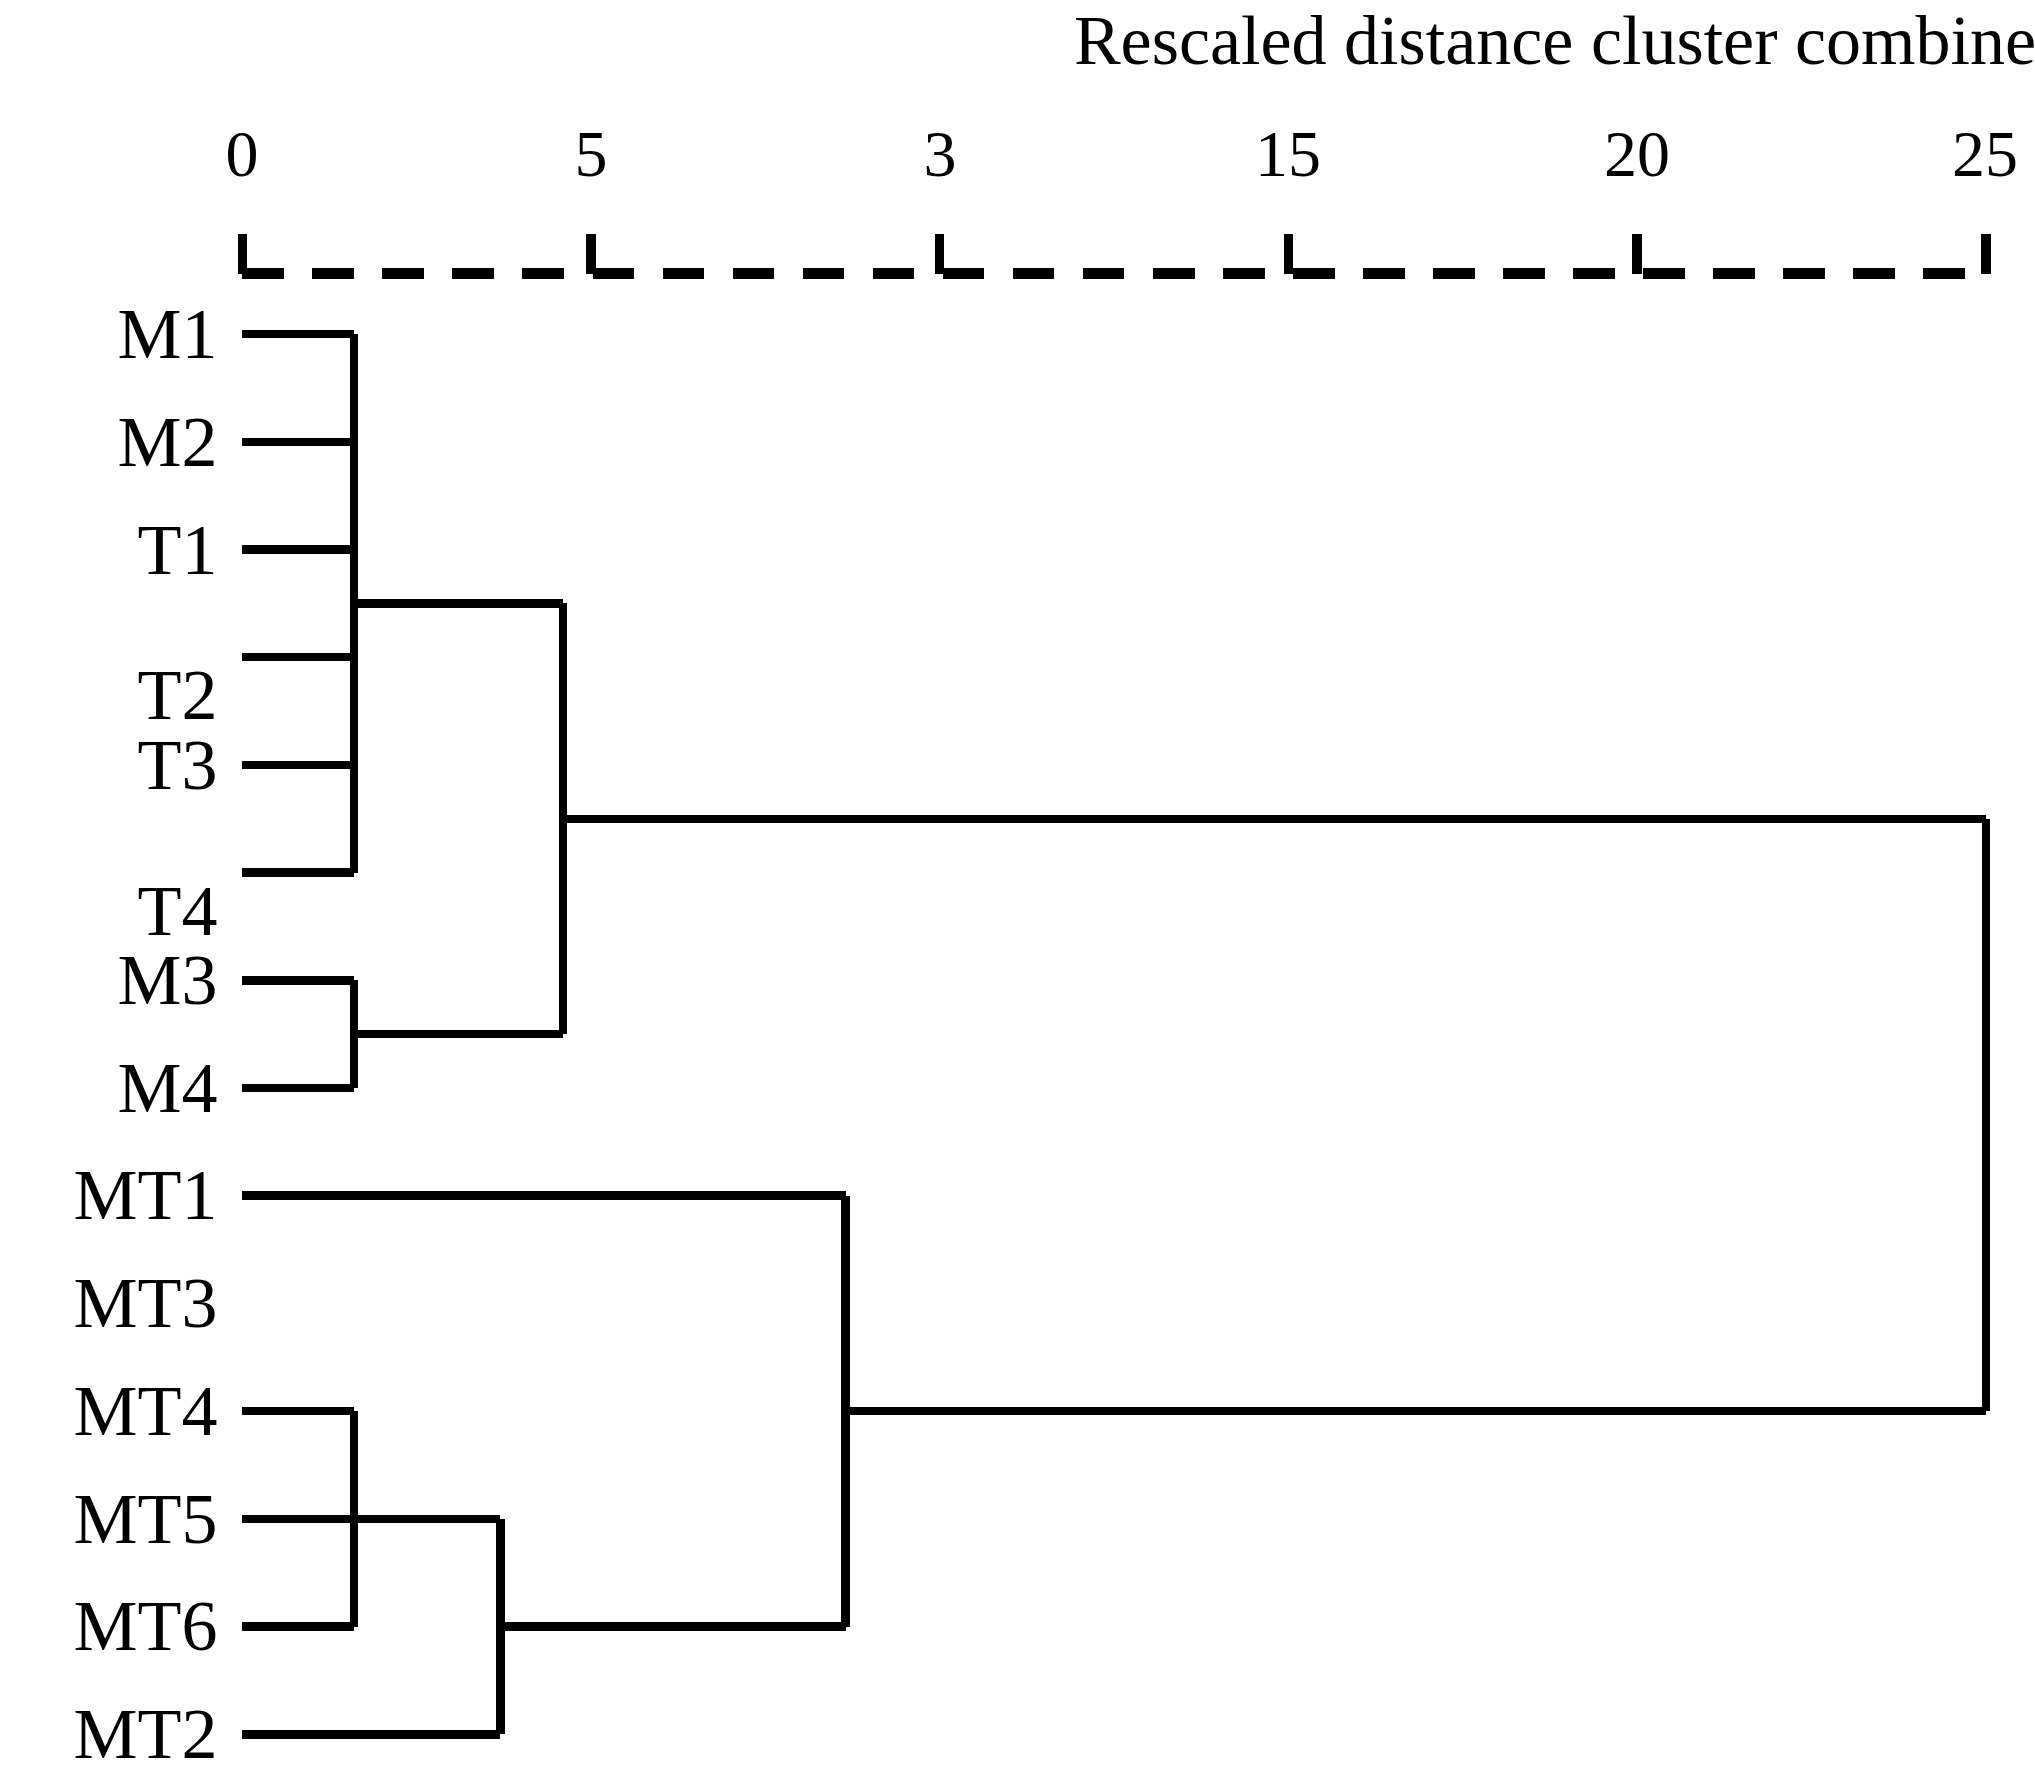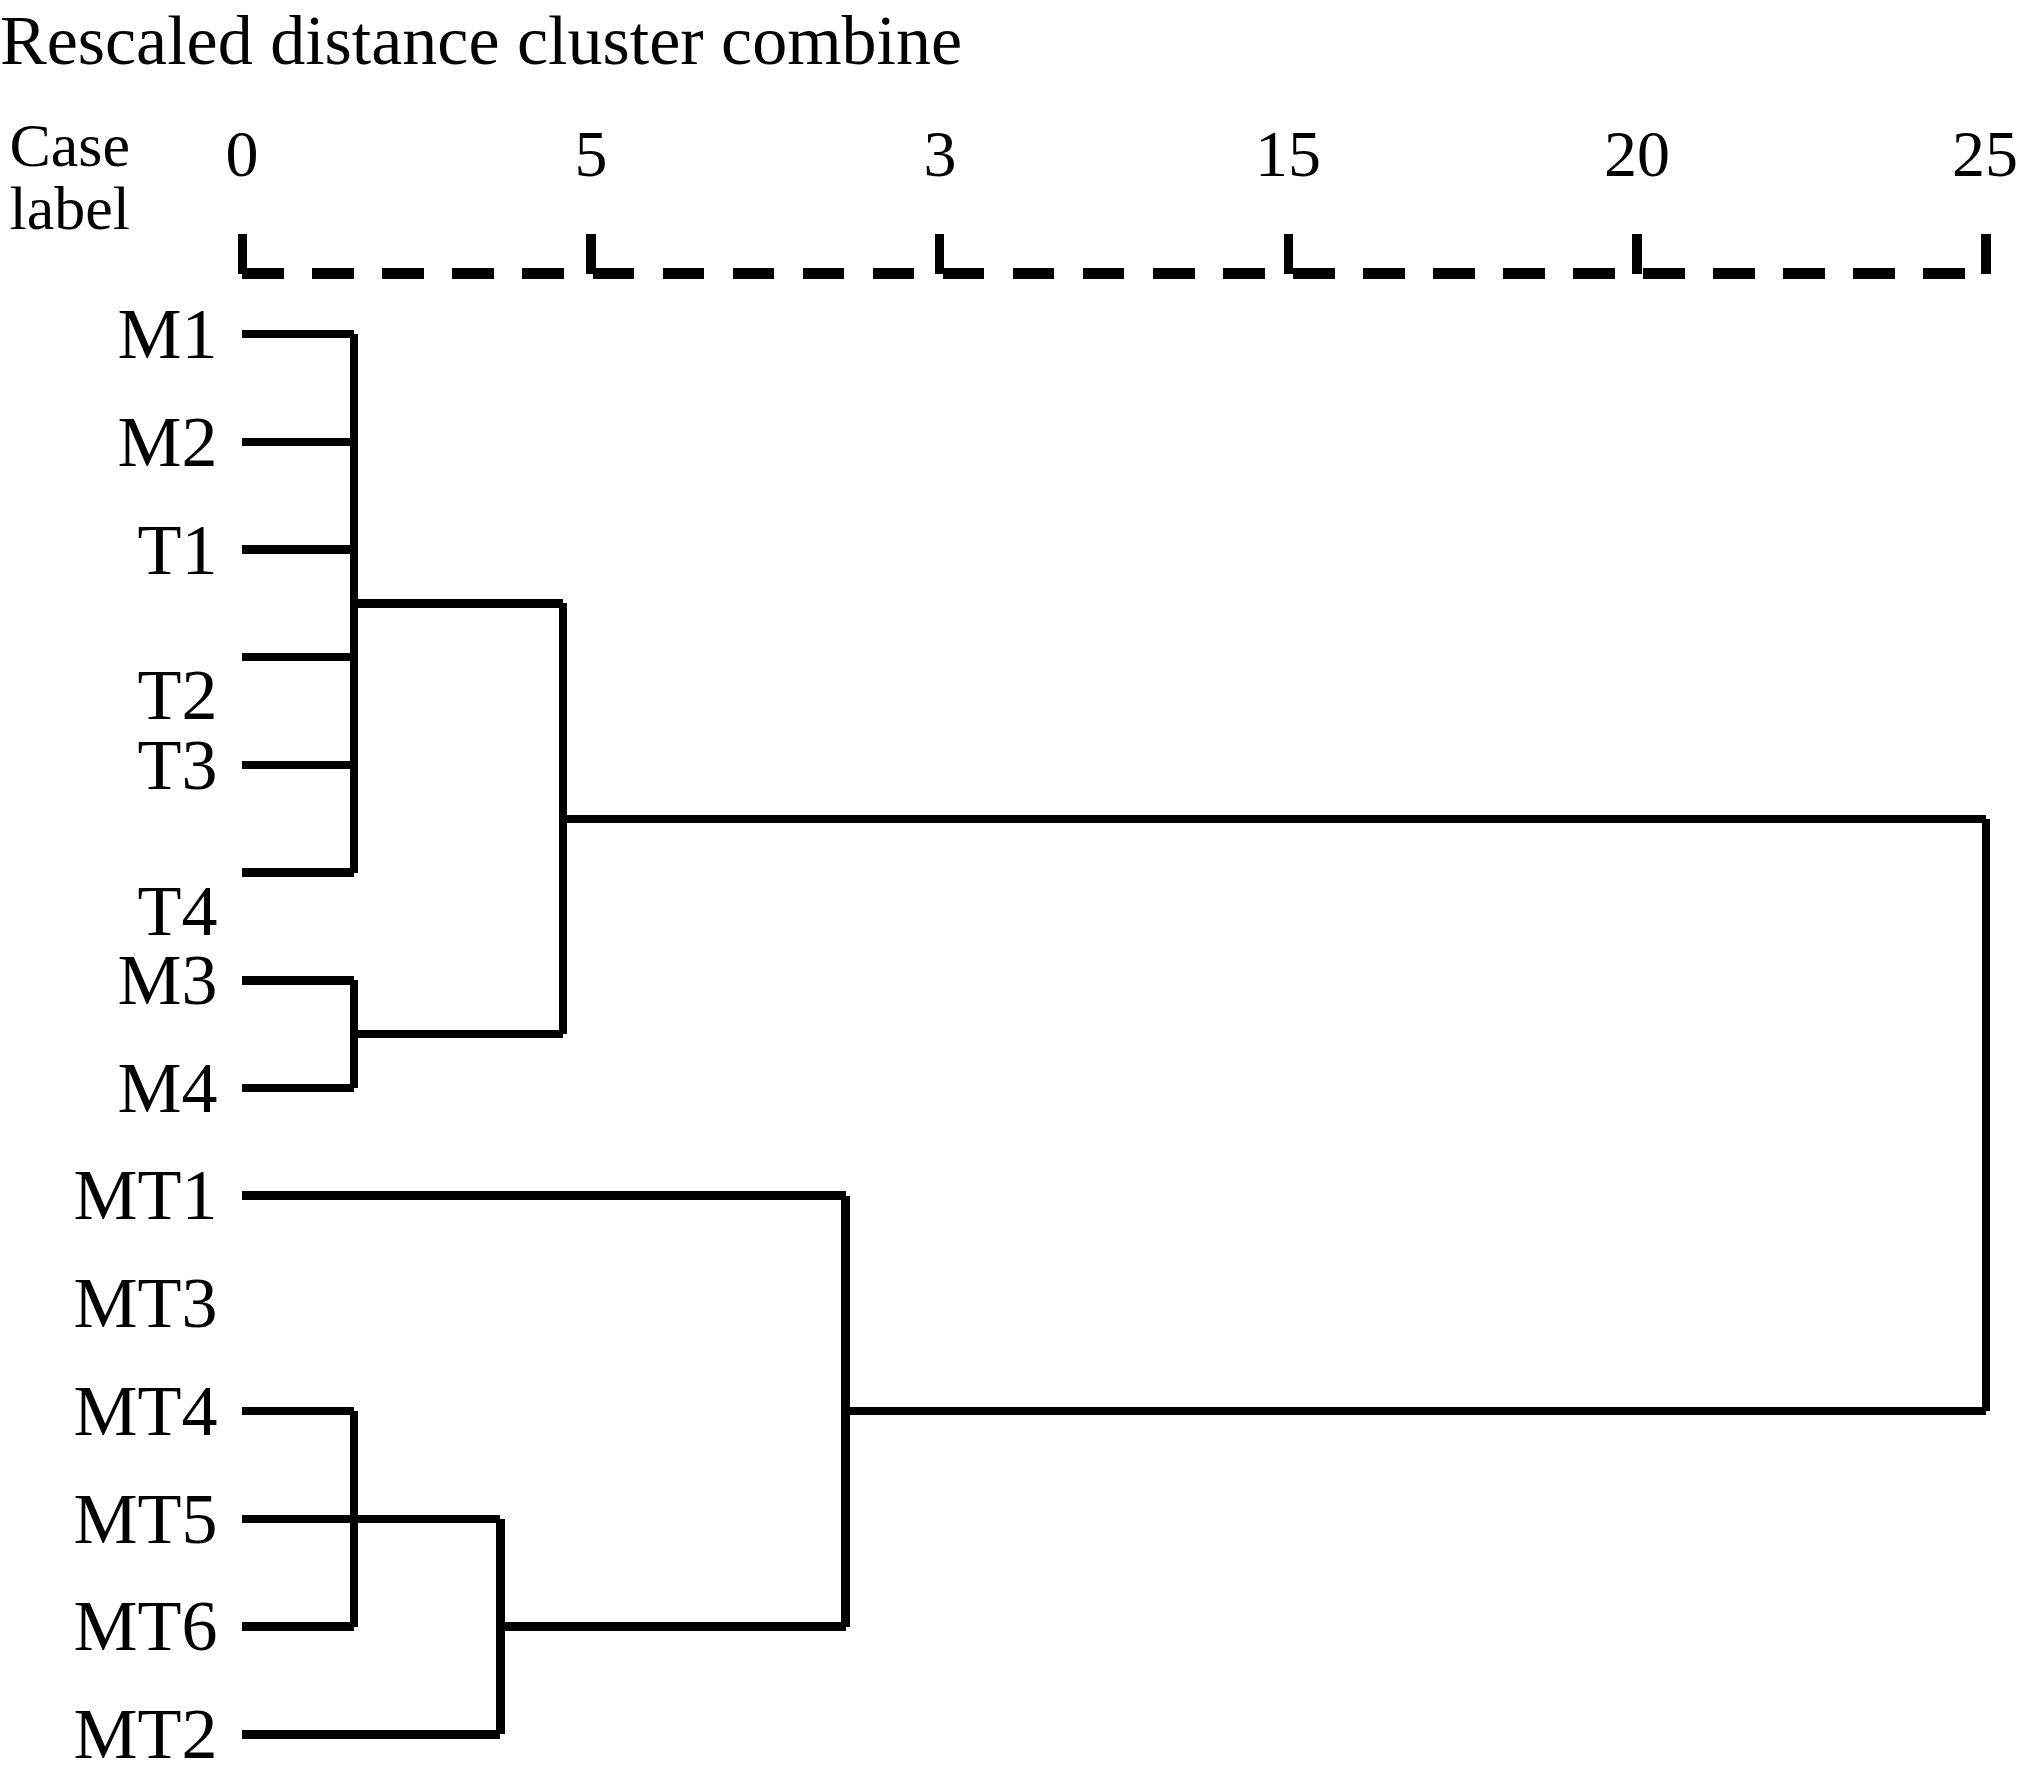--- a/index.html
+++ b/index.html
@@ -16,21 +16,21 @@
     width: 2036px;
     height: 1785px;
     background: #ffffff;
     overflow: hidden;
   }
   #chart-title {
     position: absolute;
     left: 0;
     top: 5.7px;
     width: 2036px;
-    text-align: left;
+    text-align: right;
     font-size: 70px;
     line-height: 1.0;
     letter-spacing: 0px;
     white-space: nowrap;
   }
   .axis-tick-label {
     position: absolute;
     top: 121px;
     font-size: 66px;
     line-height: 1.0;
@@ -66,24 +66,20 @@
     height: 1785px;
   }
 </style>
 </head>
 <body>
 
 <div id="stage">
 
   <div id="chart-title">Rescaled distance cluster combine</div>
 
-  <div id="case-label-block">
-    <div>Case</div>
-    <div>label</div>
-  </div>
 
   <div class="axis-tick-label" style="left:242px;">0</div>
   <div class="axis-tick-label" style="left:591px;">5</div>
   <div class="axis-tick-label" style="left:940px;">3</div>
   <div class="axis-tick-label" style="left:1288px;">15</div>
   <div class="axis-tick-label" style="left:1637px;">20</div>
   <div class="axis-tick-label" style="left:1985px;">25</div>
 
   <div class="leaf-label" style="left:9.5px;  top:334px;">M1</div>
   <div class="leaf-label" style="left:9.5px;  top:442px;">M2</div>

